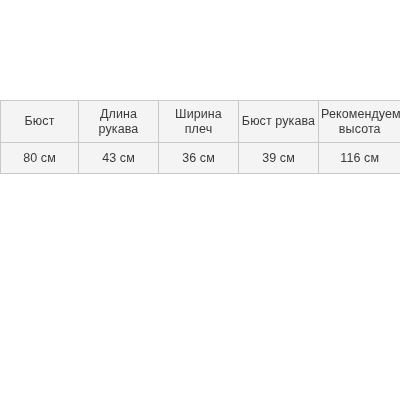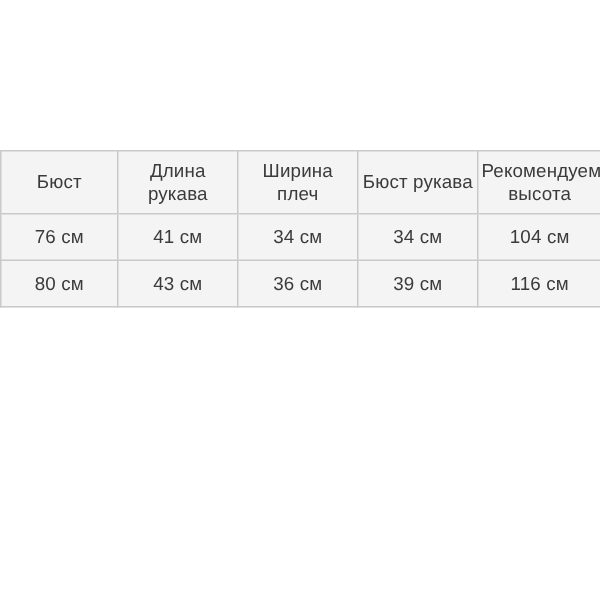--- a/index.html
+++ b/index.html
@@ -116,27 +116,20 @@
           <th>
             <span class="hdr-wrap">Бюст рукава</span>
           </th>
           <th>
             <span class="hdr-wrap">Рекомендуемая высота</span>
           </th>
         </tr>
       </thead>
       <tbody>
         <tr>
-          <td>76 см</td>
-          <td>41 см</td>
-          <td>34 см</td>
-          <td>34 см</td>
-          <td>104 см</td>
-        </tr>
-        <tr>
           <td>80 см</td>
           <td>43 см</td>
           <td>36 см</td>
           <td>39 см</td>
           <td>116 см</td>
         </tr>
       </tbody>
     </table>
   </div>
 

